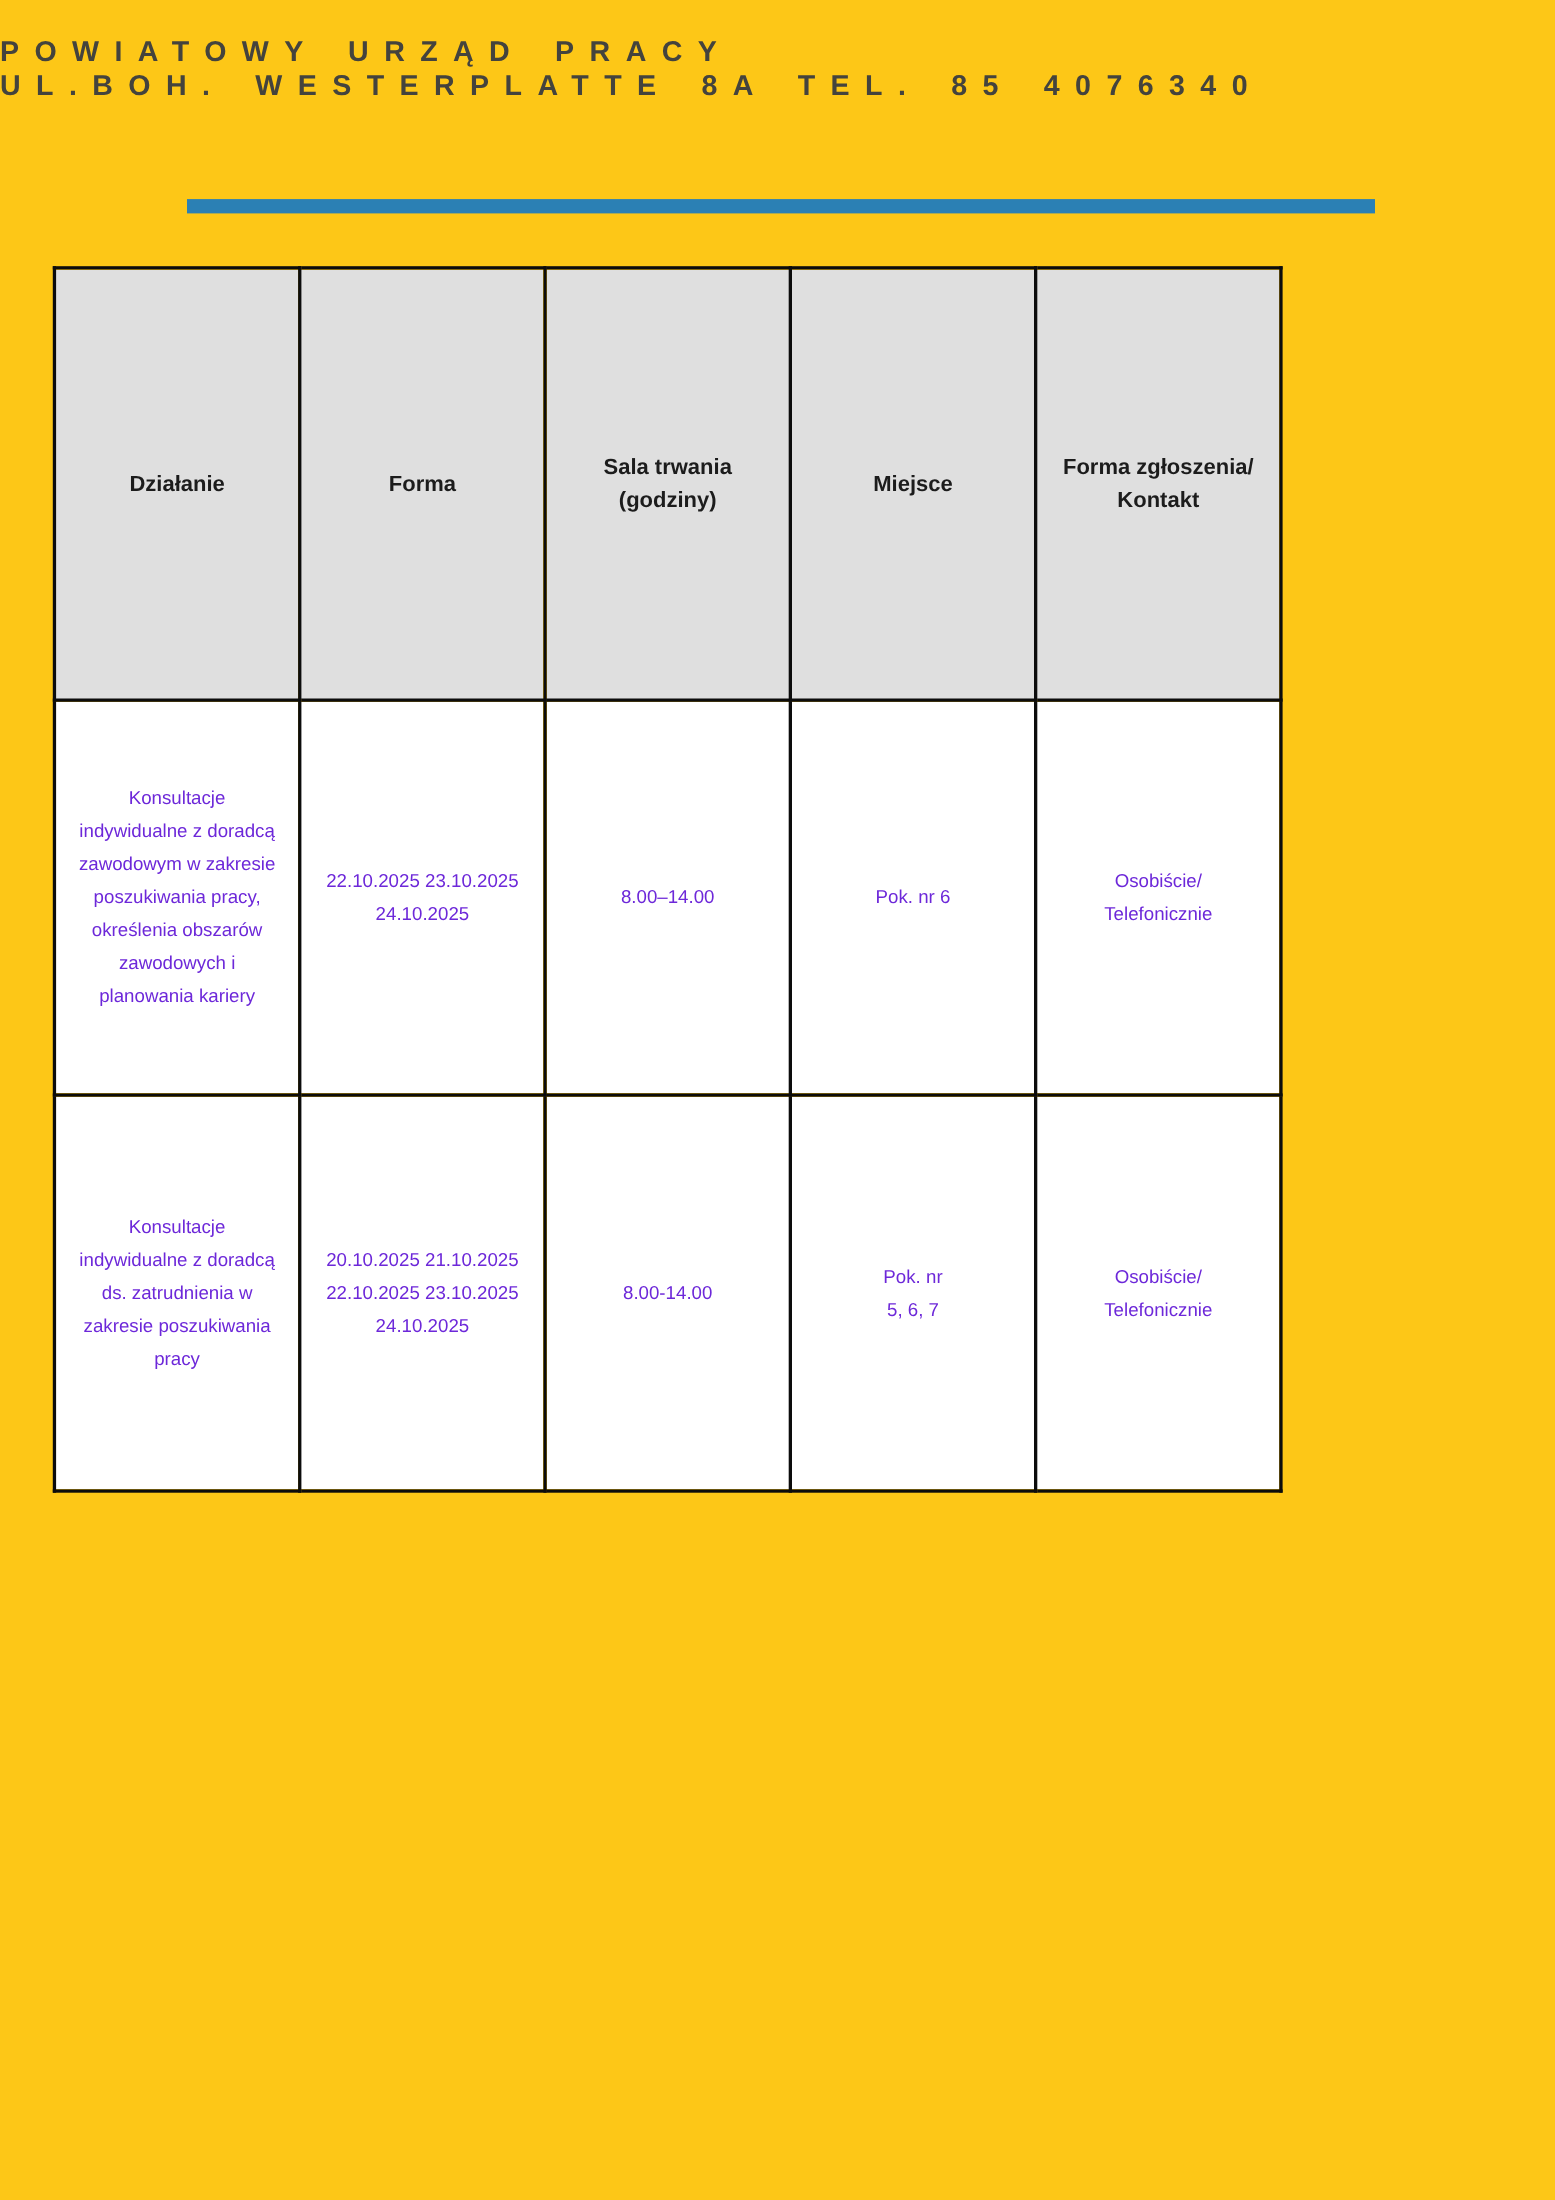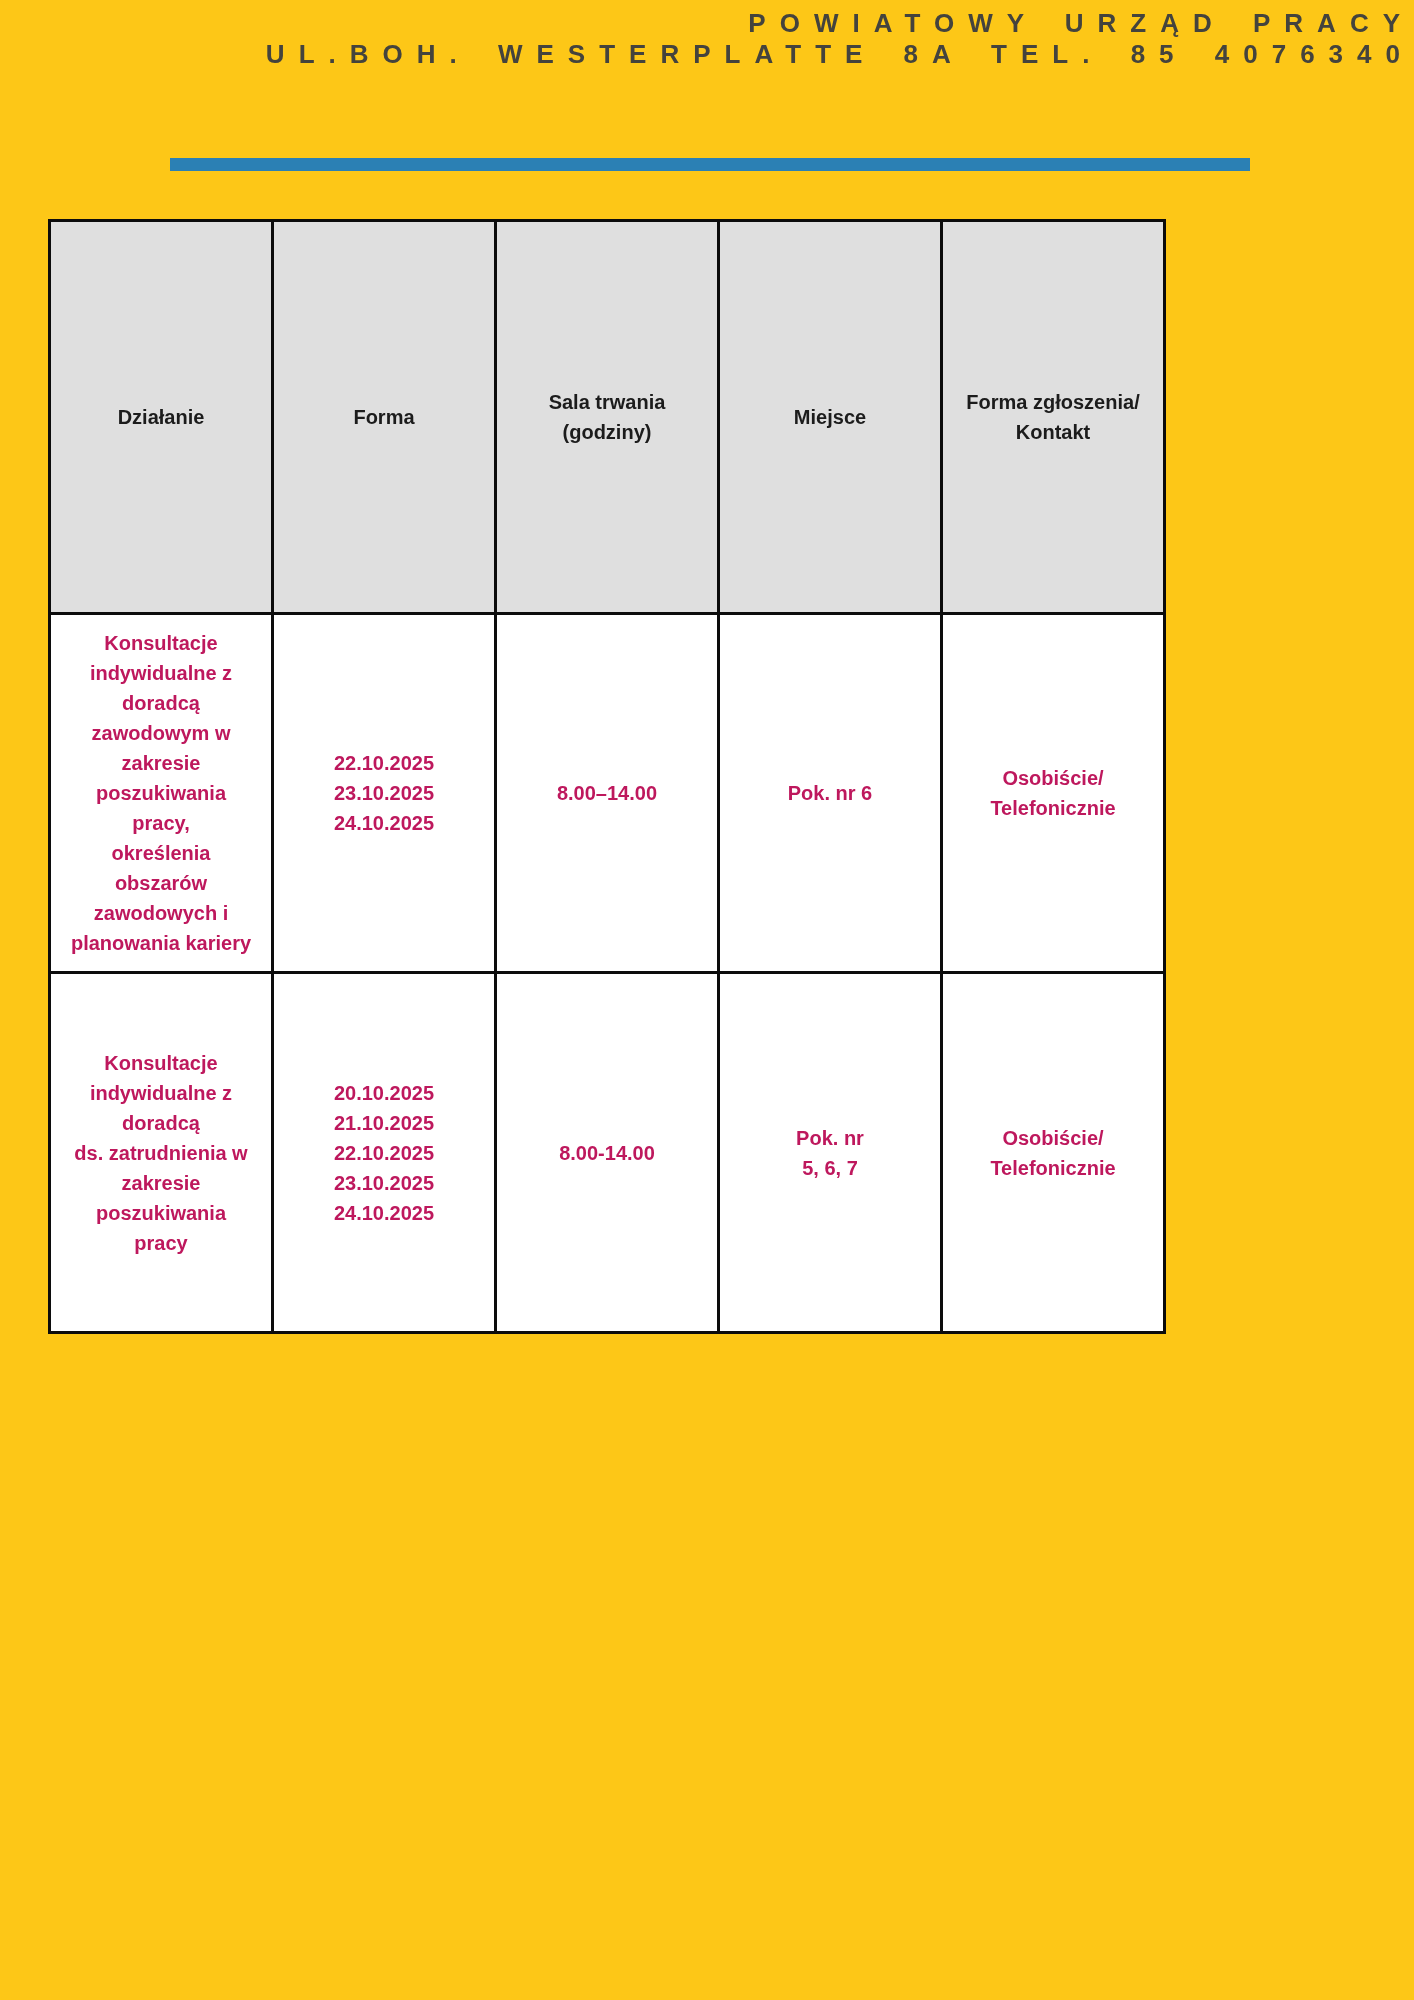--- a/index.html
+++ b/index.html
@@ -5,22 +5,22 @@
   html, body {
     margin: 0;
     padding: 0;
     width: 1414px;
     height: 2000px;
     background: #FDC717;
     font-family: "Liberation Sans", sans-serif;
   }
   
   .banner {
-    padding-top: 8px;
-    text-align: right;
+    padding-top: 31px;
+    text-align: left;
   }
   .banner p {
     margin: 0;
     font-size: 26px;
     line-height: 31px;
     font-weight: 700;
     letter-spacing: 14px;
     word-spacing: 6px;
     color: #44433D;
     white-space: nowrap;
@@ -52,24 +52,24 @@
   th {
     background: #DFDFDF;
     height: 382px;
     font-size: 20px;
     line-height: 30px;
     font-weight: 700;
     color: #1C1C1C;
   }
   td {
     background: #FFFFFF;
-    font-size: 20px;
+    font-size: 17px;
     line-height: 30px;
-    font-weight: 700;
-    color: #be185d;
+    font-weight: 400;
+    color: #6d28d9;
   }
   tr.row-1 td { height: 348px; }
   tr.row-2 td { height: 349px; }
   tr.row-3 td { height: 398px; }
   .pill {
     display: inline-block;
     background: #E3E3E3;
     border-radius: 22px;
     padding: 5px 19px;
   }

